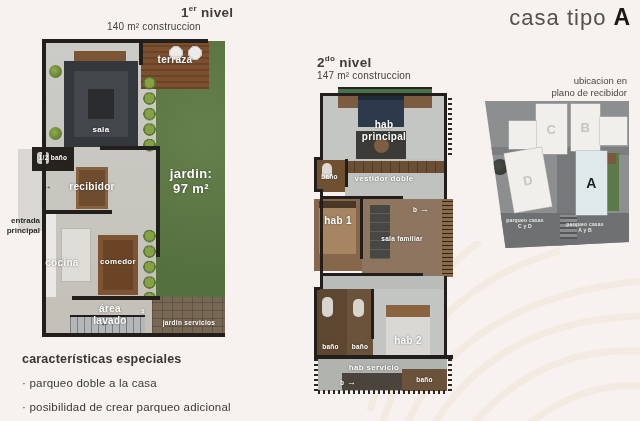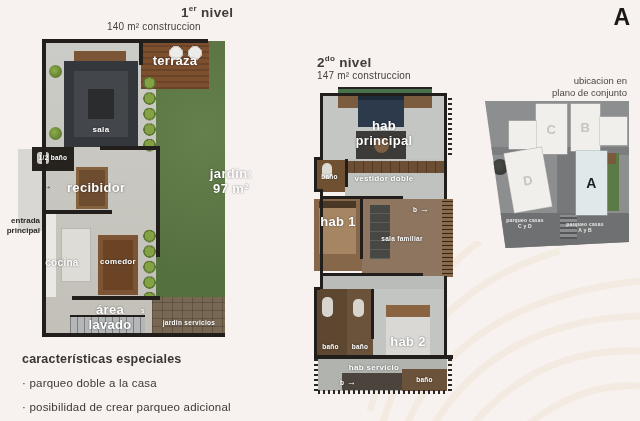--- a/index.html
+++ b/index.html
@@ -7,21 +7,21 @@
     width:640px;height:421px;position:relative;overflow:hidden;
     background:#f7f1ef;
     font-family:"Liberation Sans", sans-serif;
     color:#3c3835;
   }
   .abs{position:absolute;}
   
   .lvl-title{font-size:13.5px;font-weight:700;color:#403c39;letter-spacing:.3px;}
   .lvl-title sup{font-size:8px;font-weight:700;}
   .lvl-sub{font-size:10px;color:#45413e;letter-spacing:.2px;}
-  .lbl{color:#fff;font-weight:700;font-size:13px;letter-spacing:.3px;
+  .lbl{color:#fff;font-weight:700;font-size:10px;letter-spacing:.3px;
        text-shadow:0 0 2px rgba(0,0,0,.55);text-align:center;line-height:1.15;}
   .lbl-sm{font-size:6.5px;}
   .lbl-lg{font-size:13px;letter-spacing:.4px;}
   .dark-lbl{color:#2f2b28;font-weight:700;font-size:8px;line-height:1.2;text-align:right;}
   .wall{background:#211e1b;}
   
   .plan{position:absolute;}
   .room{position:absolute;}
   
   .bushes{
@@ -103,21 +103,21 @@
   <div class="abs wall" style="left:97px;top:0;width:4px;height:26px;"></div>
   <div class="abs wall" style="left:58px;top:107px;width:60px;height:4px;"></div>
   <div class="abs wall" style="left:114px;top:110px;width:4px;height:108px;"></div>
   <div class="abs wall" style="left:0;top:171px;width:70px;height:4px;"></div>
   <div class="abs wall" style="left:30px;top:257px;width:88px;height:4px;"></div>
 
   <div class="abs lbl" style="left:99px;top:15px;width:68px;">terraza</div>
   <div class="abs lbl" style="left:39px;top:86px;width:40px;font-size:8px;">sala</div>
   <div class="abs lbl lbl-sm" style="left:-10px;top:115px;width:42px;">1/2 baño</div>
   <div class="abs lbl" style="left:25px;top:142px;width:50px;">recibidor</div>
-  <div class="abs lbl lbl-lg" style="left:118px;top:128px;width:62px;padding-left:40px;">
+  <div class="abs lbl lbl-lg" style="left:118px;top:128px;width:62px;">
     <span style="display:block;">jardin:</span>
     <span style="display:block;">97 m²</span>
   </div>
   <div class="abs lbl" style="left:0px;top:218px;width:40px;font-size:10px;">cocina</div>
   <div class="abs lbl" style="left:52px;top:218px;width:48px;font-size:8px;">comedor</div>
   <div class="abs lbl" style="left:40px;top:264px;width:56px;">área lavado</div>
   <span class="abs lbl lbl-sm" style="left:99px;top:268px;">s</span>
   <div class="abs lbl lbl-sm" style="left:116px;top:280px;width:62px;">jardin servicios</div>
 </div>
 
@@ -193,27 +193,28 @@
   <div class="abs lbl lbl-sm" style="left:0;top:256px;width:33px;">baño</div>
   <div class="abs lbl lbl-sm" style="left:31px;top:256px;width:30px;">baño</div>
   <div class="abs lbl" style="left:66px;top:248px;width:56px;">hab 2</div>
   <div class="abs lbl" style="left:28px;top:276px;width:64px;font-size:8px;">hab servicio</div>
   <span class="abs lbl lbl-sm" style="left:26px;top:292px;">b</span>
   <span class="abs" style="left:33px;top:290px;font-size:9px;color:#fff;text-shadow:0 0 2px rgba(0,0,0,.5);">→</span>
   <div class="abs lbl lbl-sm" style="left:88px;top:289px;width:45px;">baño</div>
 </div>
 
 <div class="abs casa-title" style="right:9px;top:4px;">
+  <span class="t1">casa tipo</span>
   <span class="t2">A</span>
 </div>
 <div class="abs stats" style="right:11px;top:37px;">
 </div>
 <div class="abs loc-head" style="right:13px;top:75px;">
   <div>ubicacion en</div>
-  <div>plano de conjunto</div>
+  <div>plano de recibidor</div>
 </div>
 
 <div class="abs" style="left:482px;top:101px;width:147px;height:147px;background:#8c8e90;clip-path:polygon(2% 0,100% 0,100% 96%,16% 100%,2% 0);">
   <div class="abs" style="left:0;top:46px;width:147px;height:8px;background:#7b7d7f;"></div>
   <div class="abs" style="left:75px;top:46px;width:23px;height:101px;background:#76787a;"></div>
   <div class="abs" style="left:0;top:112px;width:147px;height:35px;background:#6e7072;"></div>
   <div class="abs" style="left:78px;top:114px;width:17px;height:24px;background-image:repeating-linear-gradient(0deg,#55575a 0 2px,#8a8c8e 2px 5px);"></div>
   <div class="abs" style="left:10px;top:58px;width:16px;height:16px;border-radius:50%;background:radial-gradient(circle at 40% 40%,#4a4c46,#2f312c);"></div>
   <div class="bldg" style="left:54px;top:3px;width:31px;height:50px;">
     <span class="bl">C</span>

